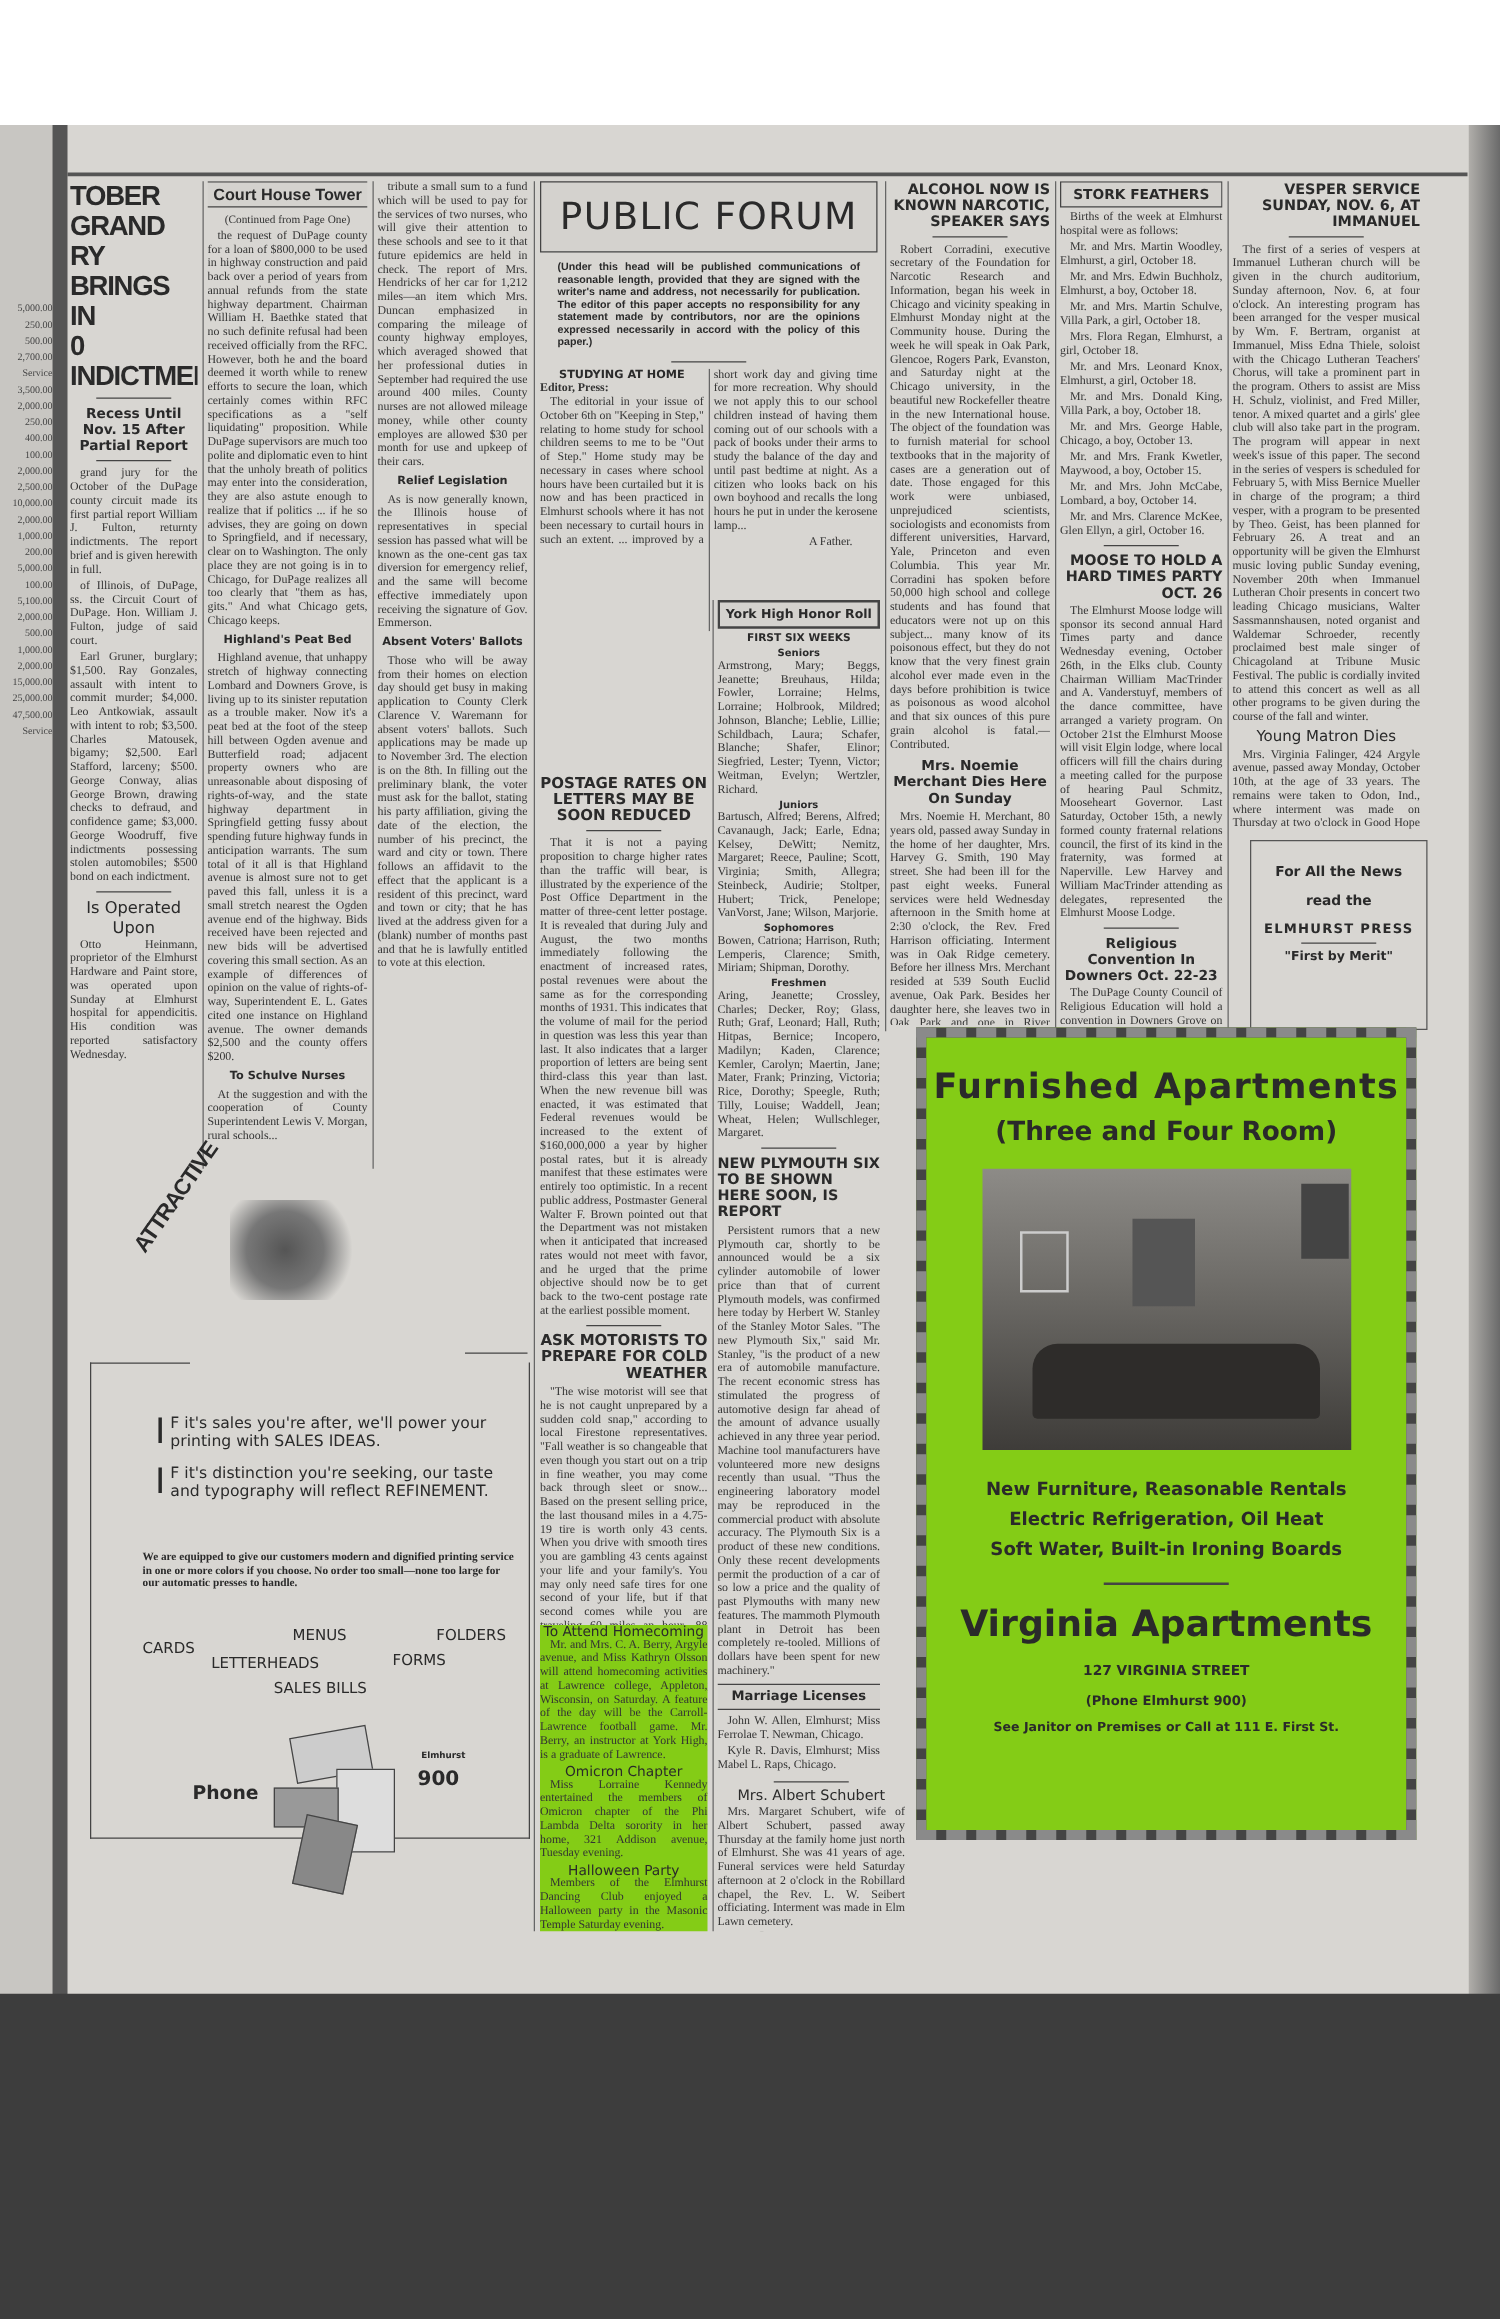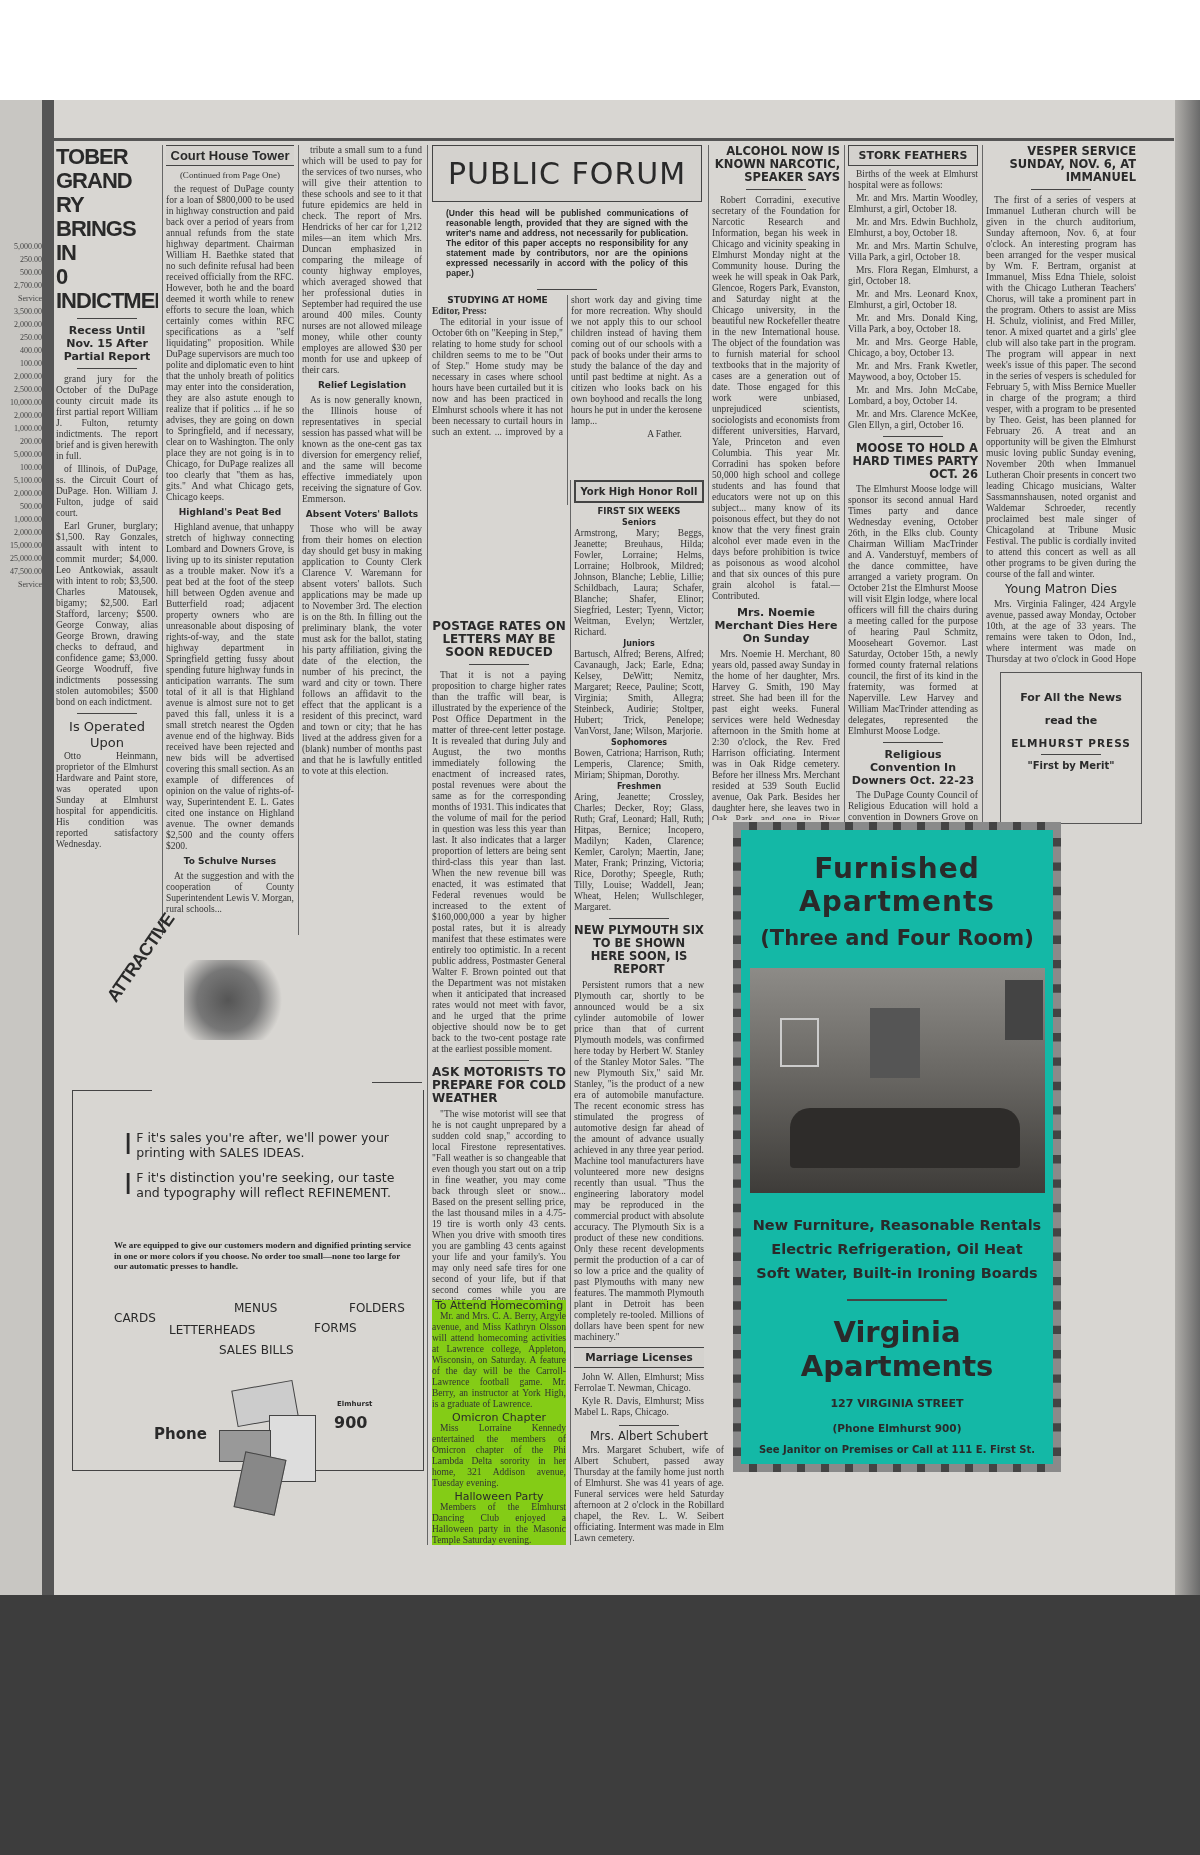--- a/index.html
+++ b/index.html
@@ -14,21 +14,21 @@
   .col { position:absolute; font-size:9.5px; line-height:11px; text-align:justify; color:#333; overflow:hidden; }
   .col p { margin:0 0 2px 0; text-indent:8px; }
   .vr { position:absolute; width:1px; background:#666; }
   .hd-cond { font-family:"Liberation Sans", sans-serif; font-weight:bold; letter-spacing:-1px; color:#2a2a2a; }
   .hd-sans { font-family:"DejaVu Sans", sans-serif; font-weight:bold; color:#2a2a2a; }
   .hd-light { font-family:"DejaVu Sans", sans-serif; color:#2a2a2a; }
   .boxhead { border:2px solid #444; text-align:center; padding:4px 0; background:#d4d2ce; }
   .small-rule { width:60px; height:1px; background:#444; margin:5px auto; }
   .figures { position:absolute; left:0; top:240px; width:42px; font-size:8px; line-height:13px; text-align:right; color:#444; }
   .ad-printing { position:absolute; left:54px; top:945px; width:380px; height:600px; }
-  .ad-apt { position:absolute; left:733px; top:822px; width:328px; height:650px; border:8px solid #444; background:#14b8a6; box-sizing:border-box; }
+  .ad-apt { position:absolute; left:733px; top:822px; width:400px; height:650px; border:8px solid #444; background:#84cc16; box-sizing:border-box; }
   .ad-apt::before { content:""; position:absolute; inset:-8px; border:8px dashed #8a8a8a; pointer-events:none; }
   .center { text-align:center; }
   .photo { background:linear-gradient(180deg,#8d8b87 0%,#6b6965 45%,#3e3c39 100%); position:relative; }
   .news-box { position:absolute; left:1000px; top:672px; width:140px; height:150px; border:1px solid #555; text-align:center; }
 </style>
 </head>
 <body>
 
 <div class="topband"></div>
 <div class="page"></div>
@@ -119,21 +119,21 @@
     <p>The editorial in your issue of October 6th on "Keeping in Step," relating to home study for school children seems to me to be "Out of Step." Home study may be necessary in cases where school hours have been curtailed but it is now and has been practiced in Elmhurst schools where it has not been necessary to curtail hours in such an extent. ... improved by a short work day and giving time for more recreation. Why should we not apply this to our school children instead of having them coming out of our schools with a pack of books under their arms to study the balance of the day and until past bedtime at night. As a citizen who looks back on his own boyhood and recalls the long hours he put in under the kerosene lamp...</p>
     <div style="text-align:right; padding-right:20px;">A Father.</div>
   </div>
 </div>
 
 <div class="col" style="left:432px; top:480px; width:134px; height:1065px;">
   <div class="hd-sans" style="font-size:12px; line-height:13px; text-align:center; margin:140px 0 4px;">POSTAGE RATES ON LETTERS MAY BE SOON REDUCED</div>
   <div class="small-rule"></div>
   <p>That it is not a paying proposition to charge higher rates than the traffic will bear, is illustrated by the experience of the Post Office Department in the matter of three-cent letter postage. It is revealed that during July and August, the two months immediately following the enactment of increased rates, postal revenues were about the same as for the corresponding months of 1931. This indicates that the volume of mail for the period in question was less this year than last. It also indicates that a larger proportion of letters are being sent third-class this year than last. When the new revenue bill was enacted, it was estimated that Federal revenues would be increased to the extent of $160,000,000 a year by higher postal rates, but it is already manifest that these estimates were entirely too optimistic. In a recent public address, Postmaster General Walter F. Brown pointed out that the Department was not mistaken when it anticipated that increased rates would not meet with favor, and he urged that the prime objective should now be to get back to the two-cent postage rate at the earliest possible moment.</p>
   <div class="small-rule"></div>
-  <div class="hd-sans" style="font-size:12px; line-height:13px; margin-bottom:4px;">ASK MOTORISTS TO PREPARE FOR COLD WEATHER</div>
+  <div class="hd-sans" style="font-size:12px; line-height:13px; text-align:right; margin-bottom:4px;">ASK MOTORISTS TO PREPARE FOR COLD WEATHER</div>
   <p>"The wise motorist will see that he is not caught unprepared by a sudden cold snap," according to local Firestone representatives. "Fall weather is so changeable that even though you start out on a trip in fine weather, you may come back through sleet or snow... Based on the present selling price, the last thousand miles in a 4.75-19 tire is worth only 43 cents. When you drive with smooth tires you are gambling 43 cents against your life and your family's. You may only need safe tires for one second of your life, but if that second comes while you are traveling 60 miles an hour—88 feet per second—safe tires mean life itself. "Fall should be the time for a general check-up of the car. The battery soon will be called upon to turn over a motor stiff from cold, and lights will be burning for longer hours. Spark plugs also need adjusting for hard winter starting, and radiator hose connections should be inspected so that you will not waste anti-freeze solution or alcohol."</p>
 </div>
 <div class="vr" style="left:570px; top:480px; height:1065px;"></div>
 
 <div class="col" style="left:432px; top:1300px; width:134px; height:245px; background:#84cc16;">
   <div class="hd-light center" style="font-size:11px;">To Attend Homecoming</div>
   <p>Mr. and Mrs. C. A. Berry, Argyle avenue, and Miss Kathryn Olsson will attend homecoming activities at Lawrence college, Appleton, Wisconsin, on Saturday. A feature of the day will be the Carroll-Lawrence football game. Mr. Berry, an instructor at York High, is a graduate of Lawrence.</p>
   <div class="hd-light center" style="font-size:11px;">Omicron Chapter</div>
   <p>Miss Lorraine Kennedy entertained the members of Omicron chapter of the Phi Lambda Delta sorority in her home, 321 Addison avenue, Tuesday evening.</p>
   <div class="hd-light center" style="font-size:11px;">Halloween Party</div>
@@ -148,21 +148,21 @@
   <div class="center hd-sans" style="font-size:8.5px;">FIRST SIX WEEKS</div>
   <div class="center hd-sans" style="font-size:8px;">Seniors</div>
   <div>Armstrong, Mary; Beggs, Jeanette; Breuhaus, Hilda; Fowler, Lorraine; Helms, Lorraine; Holbrook, Mildred; Johnson, Blanche; Leblie, Lillie; Schildbach, Laura; Schafer, Blanche; Shafer, Elinor; Siegfried, Lester; Tyenn, Victor; Weitman, Evelyn; Wertzler, Richard.</div>
   <div class="center hd-sans" style="font-size:8px;">Juniors</div>
   <div>Bartusch, Alfred; Berens, Alfred; Cavanaugh, Jack; Earle, Edna; Kelsey, DeWitt; Nemitz, Margaret; Reece, Pauline; Scott, Virginia; Smith, Allegra; Steinbeck, Audirie; Stoltper, Hubert; Trick, Penelope; VanVorst, Jane; Wilson, Marjorie.</div>
   <div class="center hd-sans" style="font-size:8px;">Sophomores</div>
   <div>Bowen, Catriona; Harrison, Ruth; Lemperis, Clarence; Smith, Miriam; Shipman, Dorothy.</div>
   <div class="center hd-sans" style="font-size:8px;">Freshmen</div>
   <div>Aring, Jeanette; Crossley, Charles; Decker, Roy; Glass, Ruth; Graf, Leonard; Hall, Ruth; Hitpas, Bernice; Incopero, Madilyn; Kaden, Clarence; Kemler, Carolyn; Maertin, Jane; Mater, Frank; Prinzing, Victoria; Rice, Dorothy; Speegle, Ruth; Tilly, Louise; Waddell, Jean; Wheat, Helen; Wullschleger, Margaret.</div>
   <div class="small-rule"></div>
-  <div class="hd-sans" style="font-size:11.5px; line-height:13px; text-align:center; margin-bottom:4px;">NEW PLYMOUTH SIX TO BE SHOWN HERE SOON, IS REPORT</div>
+  <div class="hd-sans" style="font-size:11.5px; line-height:13px; text-align:left; margin-bottom:4px;">NEW PLYMOUTH SIX TO BE SHOWN HERE SOON, IS REPORT</div>
   <p>Persistent rumors that a new Plymouth car, shortly to be announced would be a six cylinder automobile of lower price than that of current Plymouth models, was confirmed here today by Herbert W. Stanley of the Stanley Motor Sales. "The new Plymouth Six," said Mr. Stanley, "is the product of a new era of automobile manufacture. The recent economic stress has stimulated the progress of automotive design far ahead of the amount of advance usually achieved in any three year period. Machine tool manufacturers have volunteered more new designs recently than usual. "Thus the engineering laboratory model may be reproduced in the commercial product with absolute accuracy. The Plymouth Six is a product of these new conditions. Only these recent developments permit the production of a car of so low a price and the quality of past Plymouths with many new features. The mammoth Plymouth plant in Detroit has been completely re-tooled. Millions of dollars have been spent for new machinery."</p>
   <div class="boxhead" style="border-width:1px 0; margin:4px 0;">
     <div class="hd-sans" style="font-size:10.5px;">Marriage Licenses</div>
   </div>
   <p>John W. Allen, Elmhurst; Miss Ferrolae T. Newman, Chicago.</p>
   <p>Kyle R. Davis, Elmhurst; Miss Mabel L. Raps, Chicago.</p>
   <p>John E. Moffit, Newton, Iowa; Miss Inez H. Walton, Hardin, Iowa.</p>
   <p>Mahlon Beege, Congress Park; Miss Mildred Hoppenrath, Congress Park.</p>
   <p>Fred Helfers, Addison; Miss Olga Bruns, Bloomingdale Township.</p>
   <p>Arthur H. Meyer, Bloomingdale; Miss Marie Katherine Prosser, Wheaton.</p>

